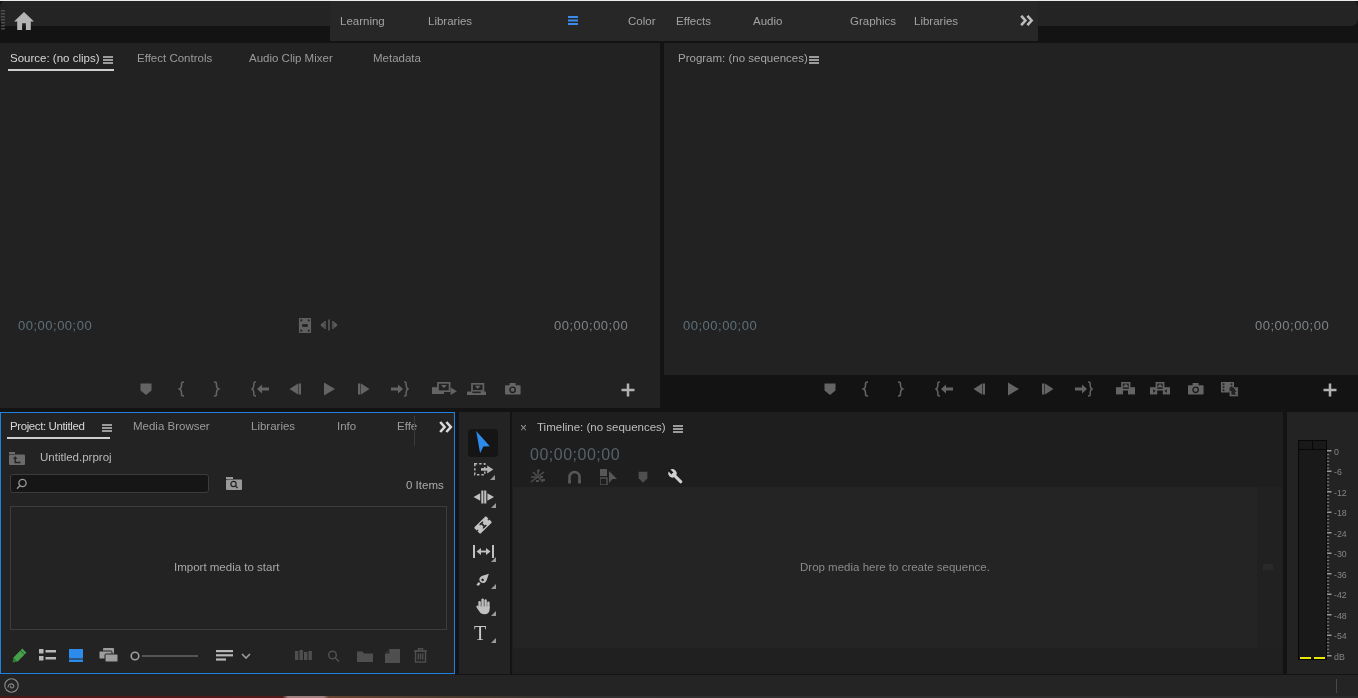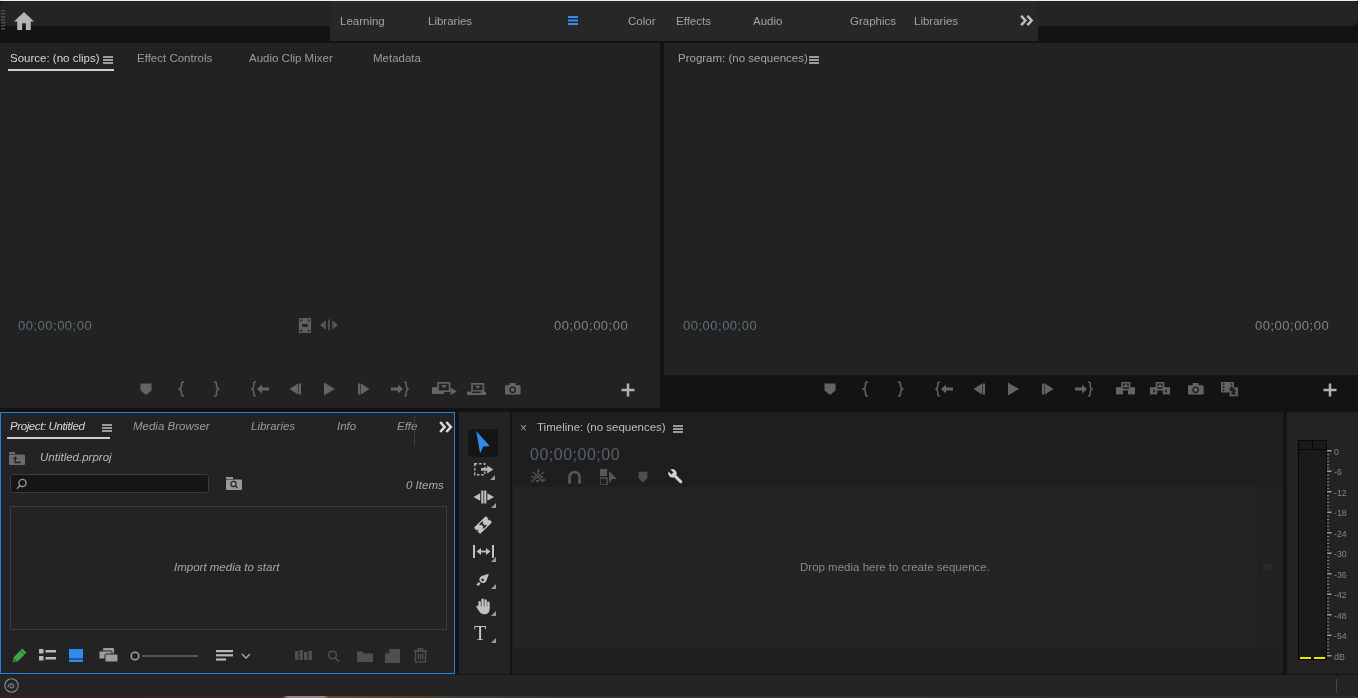--- a/index.html
+++ b/index.html
@@ -19,21 +19,21 @@
   .tabtxt.active{color:#d6d6d6;}
   .tc{font-size:13px;letter-spacing:0.5px;}
   .tcblue{color:#5f707a;}
   .tcgrey{color:#7e8488;}
   .pmenu{position:absolute;width:10px;height:8px;}
   .pmenu:before{content:"";position:absolute;left:0;top:0;width:10px;height:1.5px;background:#9b9b9b;box-shadow:0 3px 0 #9b9b9b,0 6px 0 #9b9b9b;}
   .pmenu.blue:before{background:#3a8ceb;box-shadow:0 3.5px 0 #3a8ceb,0 7px 0 #3a8ceb;}
   #srcpanel{left:0;top:43px;width:660px;height:365px;background:#222222;}
   #progpanel{left:664px;top:43px;width:694px;height:332px;background:#222222;}
   .tabrow{position:absolute;left:0;top:0;width:100%;height:29px;}
-  #projpanel{left:0;top:412px;width:455px;height:278px;background:#232323;font-style:italic;}
+  #projpanel{left:0;top:412px;width:455px;height:278px;background:#232323;}
   #projborder{left:0;top:412px;width:455px;height:262px;border:1.5px solid #1f82e0;box-sizing:border-box;z-index:5;}
   #toolspanel{left:459px;top:412px;width:51px;height:262px;background:#232323;}
   #tlpanel{left:512px;top:412px;width:771px;height:262px;background:#1e1e1e;}
   #meterpanel{left:1287px;top:412px;width:71px;height:262px;background:#232323;}
   #statusbar{left:0;top:675px;width:1358px;height:21px;background:#242424;}
   #botstrip{left:0;top:696px;width:1358px;height:2px;
      background:linear-gradient(to right,#4a1616 0%,#521919 20.8%,#a28180 21.2%,#a28180 23.8%,#6a4432 24.2%,#4a3a2c 33%,#303030 42%,#2b2b2b 100%);}
 </style>
 </head>
 <body>

